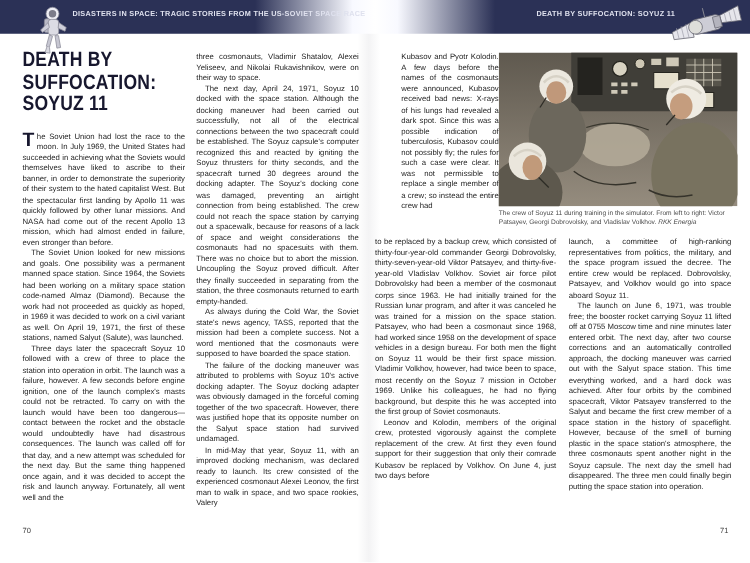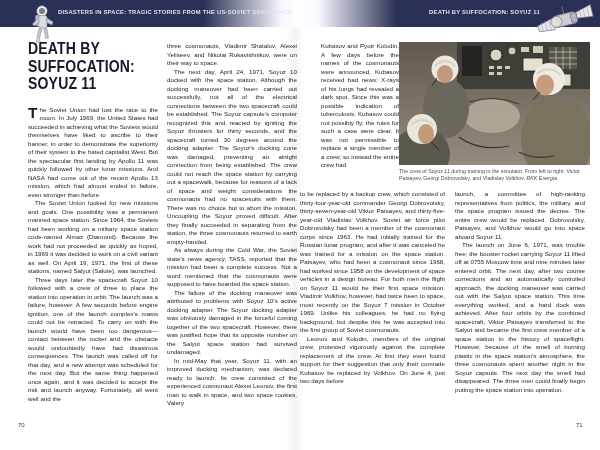--- a/index.html
+++ b/index.html
@@ -21,21 +21,21 @@
   .header-text.right{right:60px;}
   .hdr-art{position:absolute;z-index:5;}
   .hdr-art.astronaut{left:27px;top:3px;}
   .hdr-art.craft{right:4px;top:4px;}
   
   .gutter{
     position:absolute;left:286px;top:27px;width:18px;height:423px;
     background:linear-gradient(90deg,rgba(0,0,0,0) 0%,rgba(60,60,80,.06) 50%,rgba(0,0,0,0) 100%);
   }
   .page{position:absolute;top:40px;}
-  .page-left{left:28px;width:269px;height:400px;}
+  .page-left{left:18px;width:269px;height:400px;}
   .page-right{left:300px;width:285px;height:400px;}
   .col{position:absolute;top:0;}
   .col1{left:0;width:130px;}
   .col2{left:139px;width:130px;top:2px;}
   h1.chapter{
     margin:0 0 13px 0;font-size:16.5px;line-height:17.5px;font-weight:bold;
     color:#17172e;white-space:pre-line;letter-spacing:.2px;
     transform:scaleX(.85);transform-origin:0 0;width:153px;
   }
   p.body{

